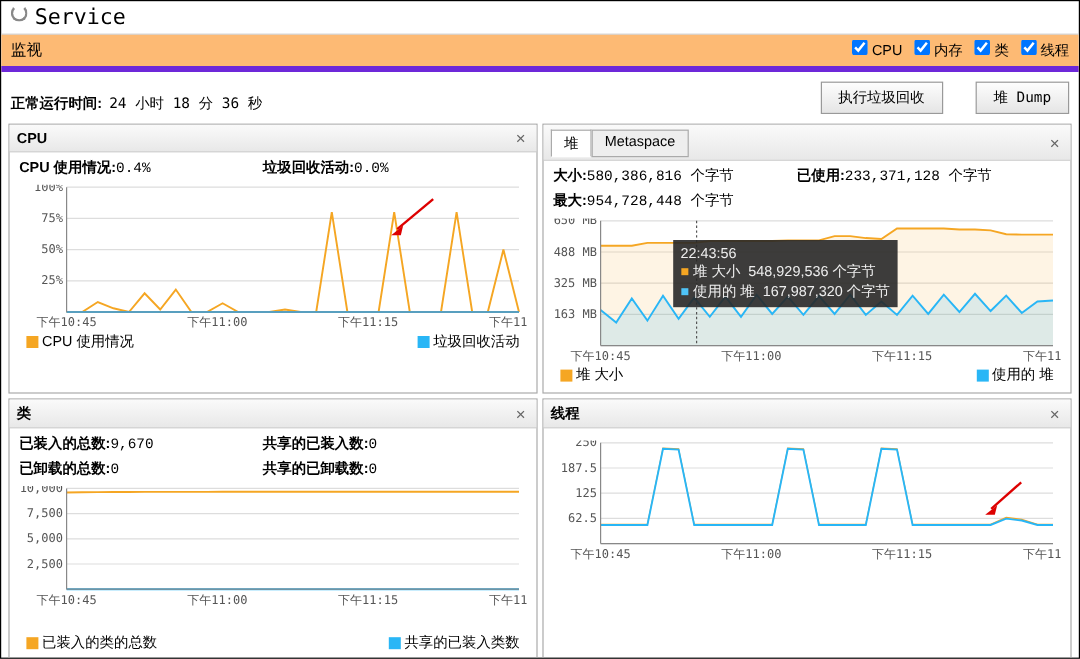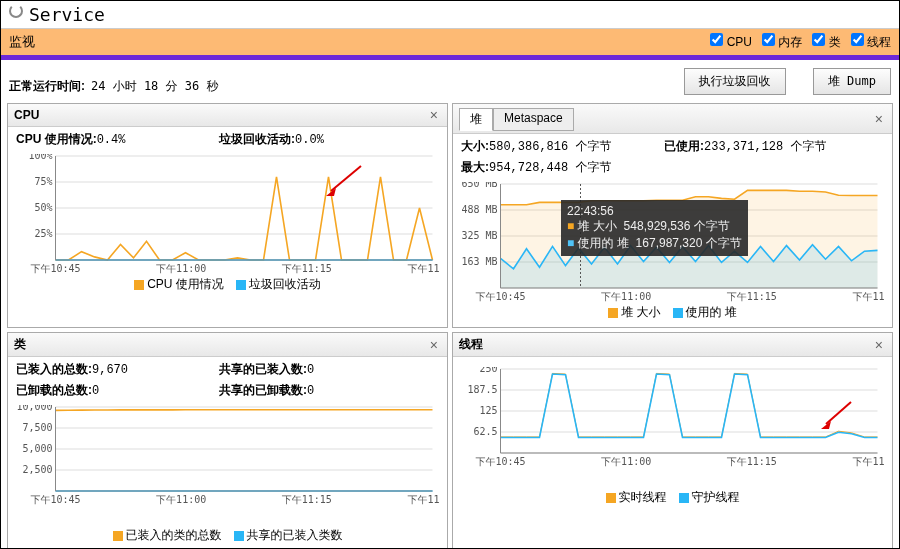--- a/index.html
+++ b/index.html
@@ -24,21 +24,21 @@
 .tab.active{background:#fff;border-bottom:1px solid #fff}
 .close{cursor:pointer;color:#666;font-size:14px;padding:0 3px}
 .panel-body{padding:4px 8px}
 .stats{display:flex;flex-wrap:wrap;gap:4px 0}
 .stat{display:flex;align-items:center;white-space:nowrap}
 .stat.c1{width:48%}
 .stat.c2{width:52%}
 .stat .k{font-weight:bold}
 .stat .v{margin-left:0;font-family:Liberation Mono, monospace}
 .chart{position:relative;height:120px;margin-top:6px}
-.legend{display:flex;justify-content:center;gap:12px;padding:2px 6px;font-family:Consolas,"SimSun",monospace;font-size:11px}
+.legend{display:flex;justify-content:space-between;gap:12px;padding:2px 6px;font-family:Consolas,"SimSun",monospace;font-size:11px}
 .sw{display:inline-block;width:10px;height:10px;margin-right:3px;vertical-align:middle}
 svg text{font-size:10px;fill:#555;font-family:Consolas,monospace}
 .tooltip{position:absolute;background:rgba(40,40,40,0.9);color:#eee;font-size:10px;padding:4px 6px;pointer-events:none}
 .tooltip .o{color:#f5a623}
 .tooltip .b{color:#4fc3f7}
 .arrow{position:absolute;pointer-events:none}
 .arrow svg{overflow:visible}
 </style>
 </head>
 <body>
@@ -250,19 +250,15 @@
             <line x1="38" y1="86" x2="415" y2="86" stroke="#888"></line>
             <line x1="38" y1="2" x2="38" y2="86" stroke="#888"></line>
           </svg>
         <div class="arrow" style="left:360px;top:35px">
           <svg width="35" height="30">
               <line x1="30" y1="0" x2="5" y2="22" stroke="#d00" stroke-width="2"></line>
               <polygon points="0,27 10,19 8,27" fill="#d00"></polygon>
             </svg>
         </div>
       </div>
-      <div class="legend" id="leg-threads">
-          <span><span class="sw" style="background:#f5a623"></span>实时线程</span>
-          <span><span class="sw" style="background:#29b6f6"></span>守护线程</span>
-        </div>
     </div>
   </div>
 </div>
 
 </body></html>

